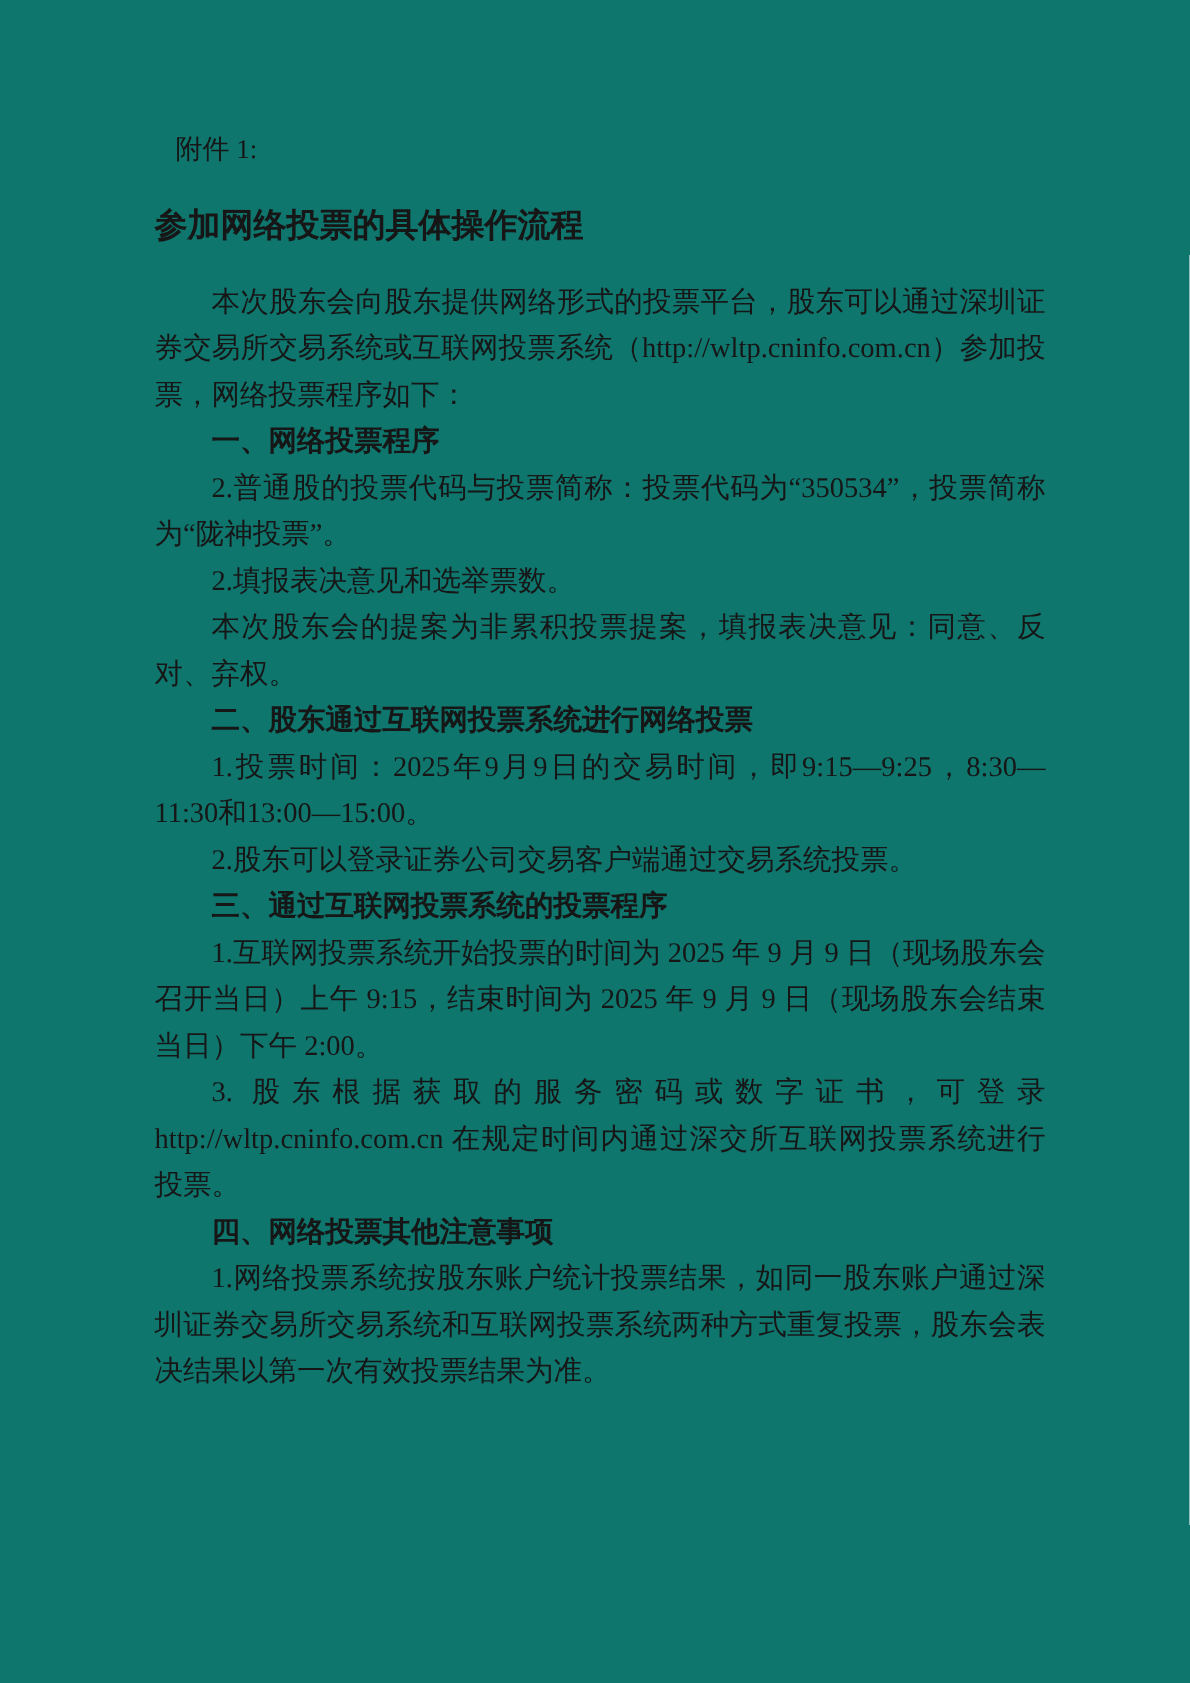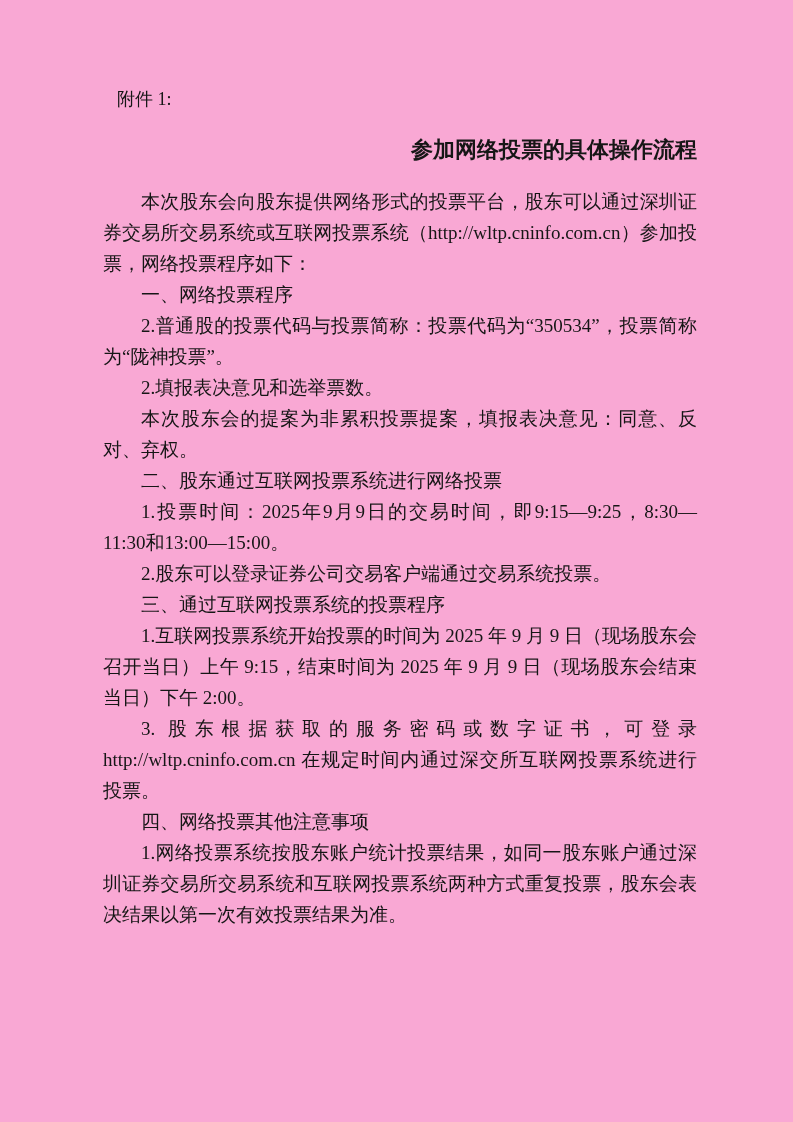--- a/index.html
+++ b/index.html
@@ -9,57 +9,57 @@
   }
   body {
     width: 793px;
     height: 1122px;
     font-family: "Liberation Serif", "DejaVu Serif", serif;
   }
   .page {
     position: relative;
     width: 793px;
     height: 1122px;
-    background: #f9a8d4;
+    background: #0f766e;
     overflow: hidden;
     color: #161616;
   }
   .content {
     position: absolute;
     left: 103px;
     top: 88px;
     width: 594px;
   }
   .attachment {
     font-size: 18px;
     line-height: 22px;
     padding-left: 14px;
     text-align: left;
   }
   .doc-title {
     margin: 25px 0 0 0;
     font-size: 22px;
     line-height: 30px;
     font-weight: bold;
-    text-align: right;
+    text-align: left;
     font-family: "Liberation Sans", "DejaVu Sans", sans-serif;
   }
   .blocks {
     margin-top: 21px;
   }
   .blocks p {
     margin: 0;
     font-size: 19px;
     line-height: 31px;
     text-align: justify;
     text-indent: 2em;
     word-break: break-word;
   }
   .blocks p.heading {
-    font-weight: normal;
+    font-weight: bold;
     font-family: "Liberation Sans", "DejaVu Sans", sans-serif;
   }
 </style>
 </head>
 <body>
 
 <div class="page">
   <div class="content">
 
     <div class="attachment">附件 1:</div>

